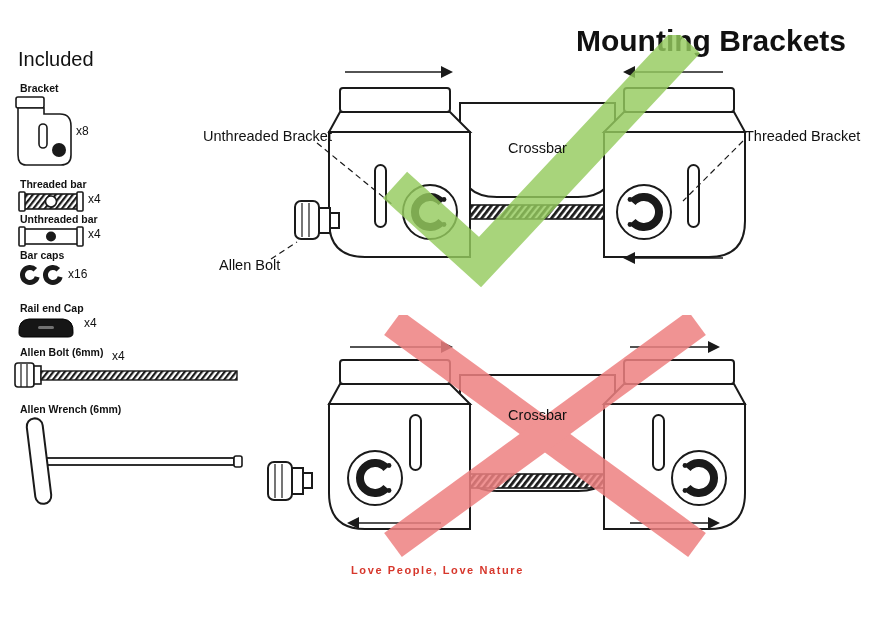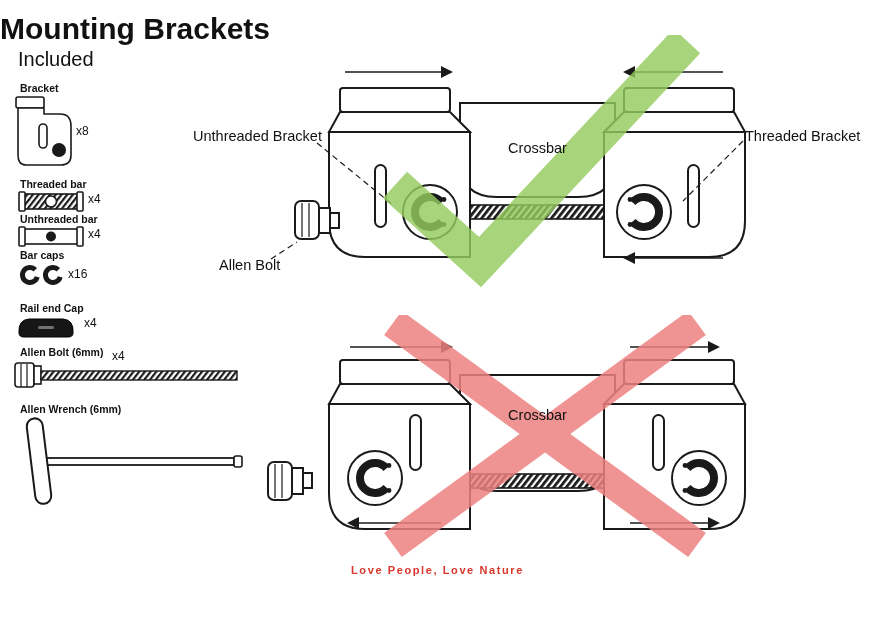--- a/index.html
+++ b/index.html
@@ -5,21 +5,21 @@
   :root{
     --check-green:#95ca5e;
     --cross-red:#ee8181;
     --logo-red:#d7372c;
     --line-black:#1a1a1a;
   }
   html,body{margin:0;padding:0;background:#fff;}
   .page{position:relative;width:875px;height:640px;background:#ffffff;overflow:hidden;
         font-family:"Liberation Sans",sans-serif;color:#111;}
   .abs{position:absolute;}
-  .title{position:absolute;left:0;top:12px;width:846px;text-align:left;
+  .title{position:absolute;left:0;top:24px;width:846px;text-align:right;
          font-size:30px;font-weight:bold;letter-spacing:0;}
   .included-heading{position:absolute;left:18px;top:48px;font-size:20px;font-weight:normal;}
   .part-label{font-size:10.5px;font-weight:bold;white-space:nowrap;}
   .part-qty{font-size:12px;font-weight:normal;}
   .dlabel{font-size:14.5px;white-space:nowrap;}
   .brand{font-size:40px;font-weight:bold;color:#242021;letter-spacing:-1px;line-height:1.05;}
   .brand-a{color:var(--logo-red);}
   .tagline{font-size:11px;font-weight:bold;color:var(--logo-red);letter-spacing:1.6px;margin-top:18px;}
   
   .ln{fill:#ffffff;stroke:var(--line-black);stroke-width:2;}
@@ -154,21 +154,21 @@
       <polygon class="arrow-head" points="380,31 368,37 380,43"></polygon>
       <line class="arrow-line" x1="468" y1="223" x2="380" y2="223"></line>
       <polygon class="arrow-head" points="380,217 368,223 380,229"></polygon>
     </g>
     <line class="dashed" x1="62" y1="108" x2="138" y2="170"></line>
     <line class="dashed" x1="488" y1="106" x2="428" y2="166"></line>
     <line class="dashed" x1="16" y1="224" x2="42" y2="207"></line>
     <polyline class="check-mark" points="140,150 225,227 432,6"></polyline>
   </svg>
 
-  <div class="dlabel abs" style="left:193px;top:128px">Unthreaded Bracket</div>
+  <div class="dlabel abs" style="left:203px;top:128px">Unthreaded Bracket</div>
   <div class="dlabel abs" style="left:477px;top:140px;width:121px;text-align:center">Crossbar</div>
   <div class="dlabel abs" style="left:745px;top:128px">Threaded Bracket</div>
   <div class="dlabel abs" style="left:219px;top:257px">Allen Bolt</div>
 
   <svg class="abs" style="left:255px;top:315px" width="520" height="250" viewBox="0 0 520 250">
     <path class="ln" d="M205 60 L205 138 Q205 176 242 176 L323 176 Q360 176 360 138 L360 60 Z"></path>
     <rect x="200" y="159" width="165" height="14" fill="url(#hatch-rod)" stroke="#1a1a1a" stroke-width="1.6"></rect>
     <g>
       <use href="#bracket-shape" transform="translate(0,45)"></use>
       <rect class="ln" x="155" y="100" width="11" height="55" rx="5.5"></rect>

